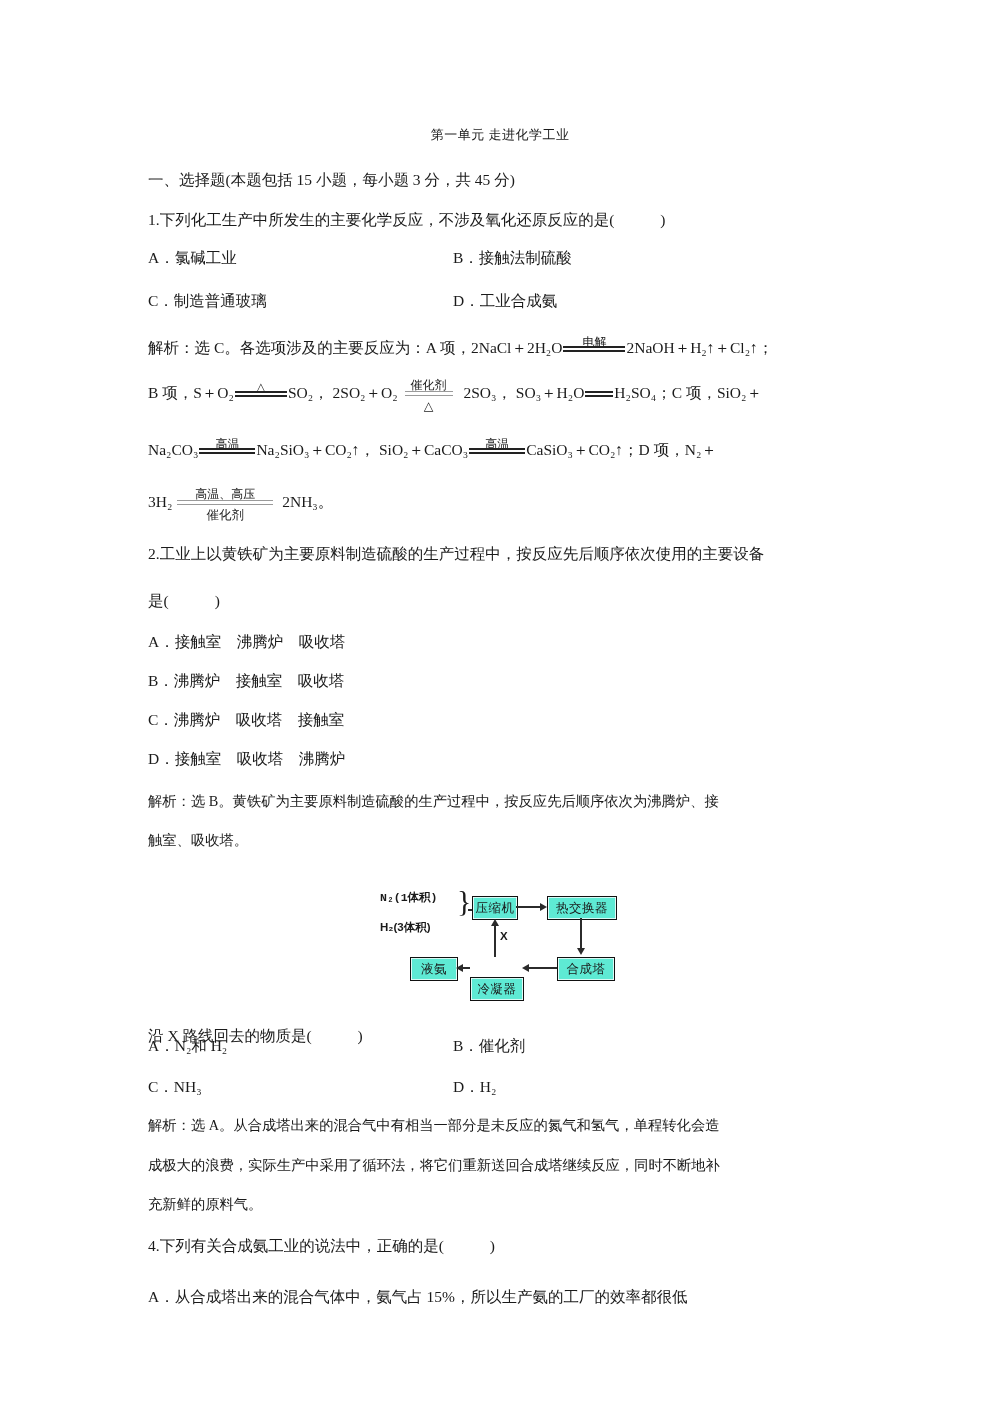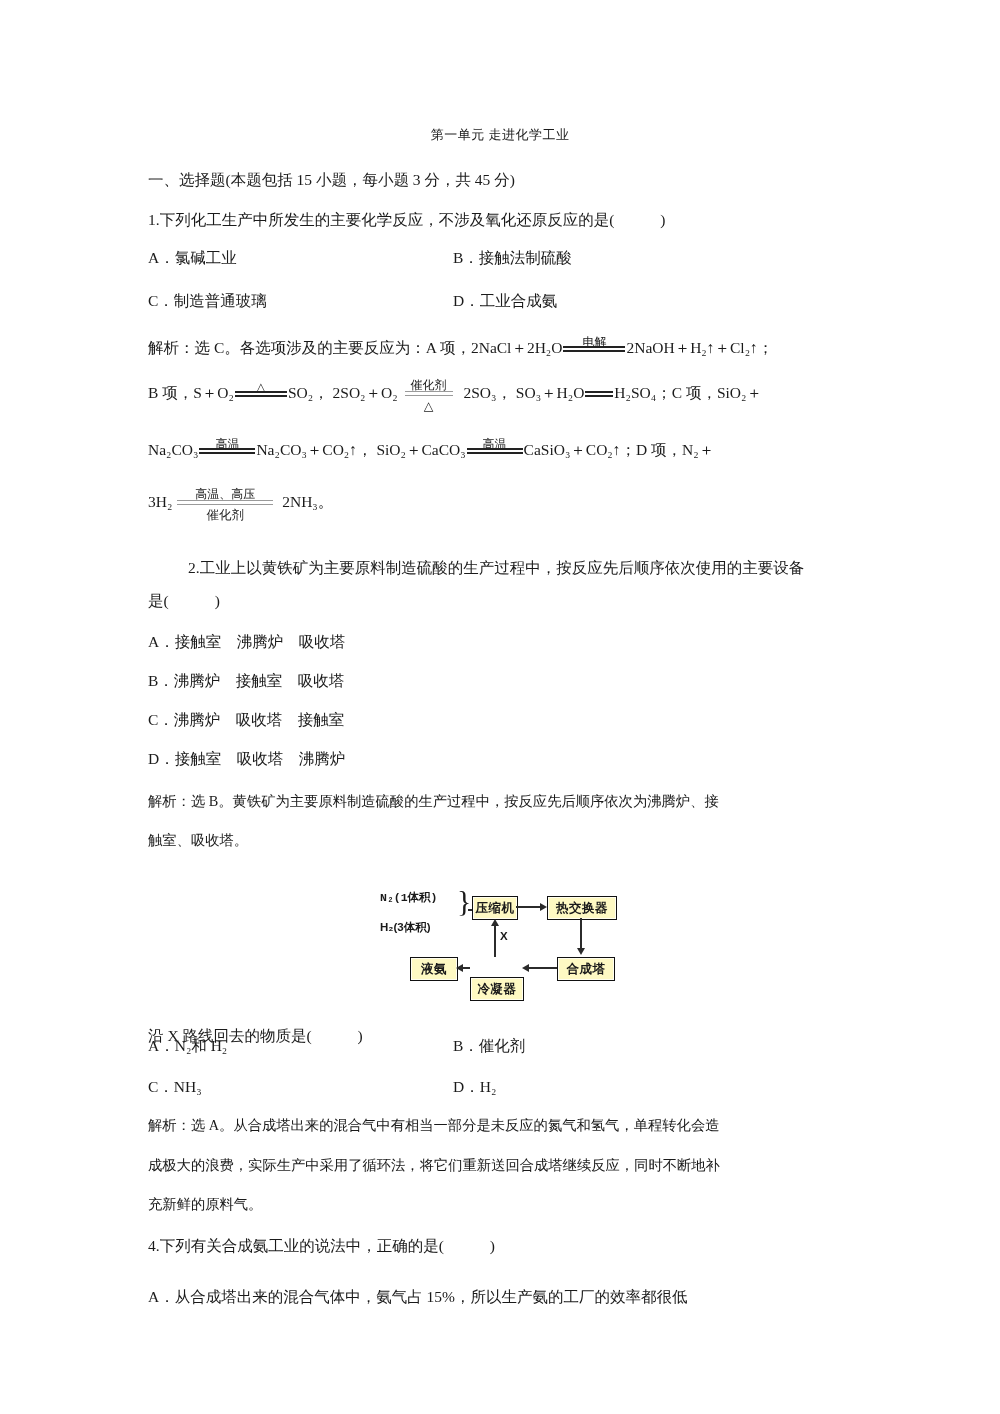--- a/index.html
+++ b/index.html
@@ -51,24 +51,24 @@
   .eqrev::before, .eqrev::after {
     content:""; position:absolute; left:4px; right:4px; height:1px; background:#9a9a9a;
   }
   .eqrev::before { top:1px; }
   .eqrev::after  { top:5px; }
   .tri { font-size:12px; }
 
   
   .flow { position:absolute; left:372px; top:884px; width:260px; height:104px; }
   .fbox {
-    position:absolute; border:1.6px solid #111; background:#fef9c3;
+    position:absolute; border:1.6px solid #111; background:#5eead4;
     font-size:12.5px; line-height:1; text-align:center;
     font-family:"Liberation Sans","DejaVu Sans",sans-serif;
-    font-weight:bold; letter-spacing:0.5px;
+    font-weight:normal; letter-spacing:0.5px;
     display:flex; align-items:center; justify-content:center;
     box-shadow:0 0 0 0.8px #fff inset;
   }
   .fline { position:absolute; background:#2b2b2b; }
   .fh { height:1.6px; }
   .fv { width:1.6px; }
   .ftxt {
     position:absolute; font-size:11.5px; white-space:nowrap;
     font-family:"Liberation Sans","DejaVu Sans",sans-serif; font-weight:bold;
   }
@@ -103,28 +103,28 @@
 
   <div class="eqline" style="top:338px;">
     <span>解析：选 C。各选项涉及的主要反应为：</span><span>A 项，</span><span>2NaCl＋2H₂O</span><span class="arrowbox" style="width:62px;"><span class="above">电解</span><span class="dbar" style="width:62px;"></span></span><span>2NaOH＋H₂↑＋Cl₂↑；</span>
   </div>
 
   <div class="eqline" style="top:383px;">
     <span>B 项，</span><span>S＋O₂</span><span class="arrowbox" style="width:52px;"><span class="above tri">△</span><span class="dbar" style="width:52px;"></span></span><span>SO₂，</span>&nbsp;<span>2SO₂＋O₂</span><span class="arrowbox" style="width:60px;"><span class="above" style="bottom:11px;">催化剂</span><span class="below tri" style="top:16px;">△</span><span class="eqrev"></span></span>&nbsp;<span>2SO₃，</span>&nbsp;<span>SO₃＋H₂O</span><span class="arrowbox" style="width:28px;"><span class="dbar" style="width:28px;"></span></span><span>H₂SO₄；</span><span>C 项，</span><span>SiO₂＋</span>
   </div>
 
   <div class="eqline" style="top:440px;">
-    <span>Na₂CO₃</span><span class="arrowbox" style="width:56px;"><span class="above">高温</span><span class="dbar" style="width:56px;"></span></span><span>Na₂CO₃＋CO₂↑，</span>&nbsp;<span>SiO₂＋CaCO₃</span><span class="arrowbox" style="width:56px;"><span class="above">高温</span><span class="dbar" style="width:56px;"></span></span><span>CaSiO₃＋CO₂↑；</span><span>D 项，</span><span>N₂＋</span>
+    <span>Na₂CO₃</span><span class="arrowbox" style="width:56px;"><span class="above">高温</span><span class="dbar" style="width:56px;"></span></span><span>Na₂SiO₃＋CO₂↑，</span>&nbsp;<span>SiO₂＋CaCO₃</span><span class="arrowbox" style="width:56px;"><span class="above">高温</span><span class="dbar" style="width:56px;"></span></span><span>CaSiO₃＋CO₂↑；</span><span>D 项，</span><span>N₂＋</span>
   </div>
 
   <div class="eqline" style="top:492px;">
     <span>3H₂</span><span class="arrowbox" style="width:104px;"><span class="above" style="bottom:11px;">高温、高压</span><span class="below" style="top:16px;">催化剂</span><span class="eqrev" style="width:104px;"></span></span>&nbsp;<span>2NH₃。</span>
   </div>
 
-  <div class="blk" style="top:556px;margin-left:40px;">2.工业上以黄铁矿为主要原料制造硫酸的生产过程中，按反应先后顺序依次使用的主要设备</div>
+  <div class="blk" style="top:542px;">2.工业上以黄铁矿为主要原料制造硫酸的生产过程中，按反应先后顺序依次使用的主要设备</div>
   <div class="blk" style="top:589px;">
     <span>是(</span><span class="gap"></span><span>)</span>
   </div>
 
   <div class="opts" style="top:632px;">
     <span class="opt optA">A．接触室　沸腾炉　吸收塔</span>
   </div>
   <div class="opts" style="top:671px;">
     <span class="opt optA">B．沸腾炉　接触室　吸收塔</span>
   </div>

